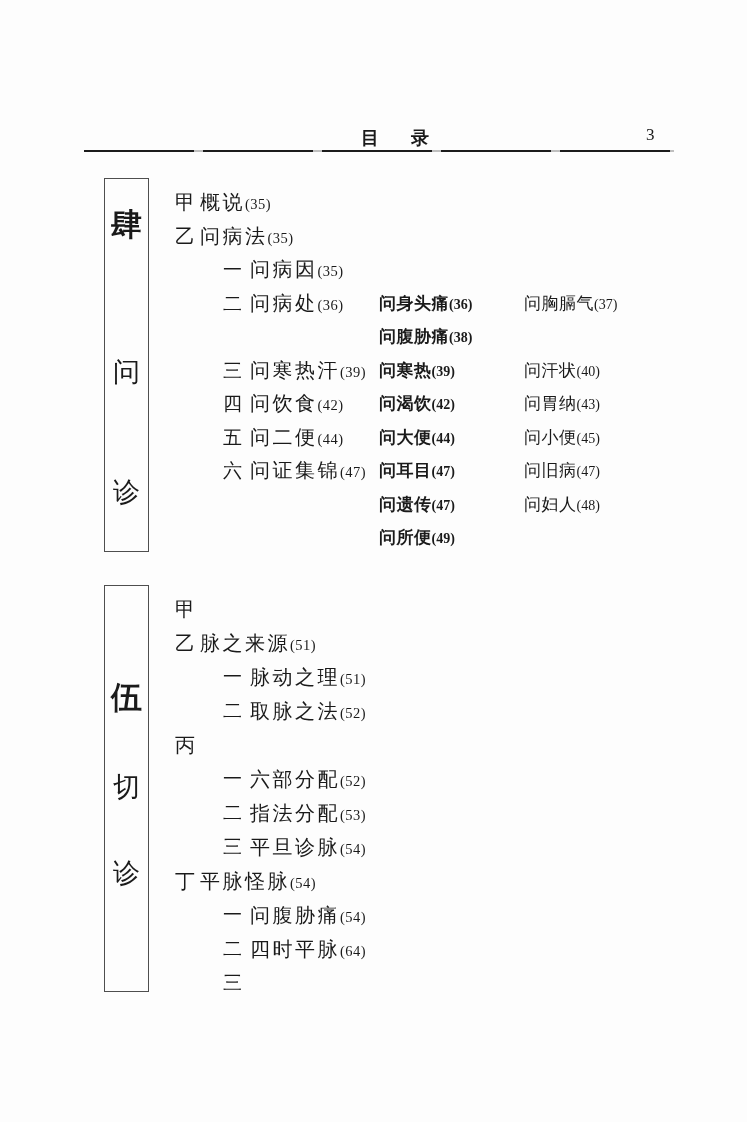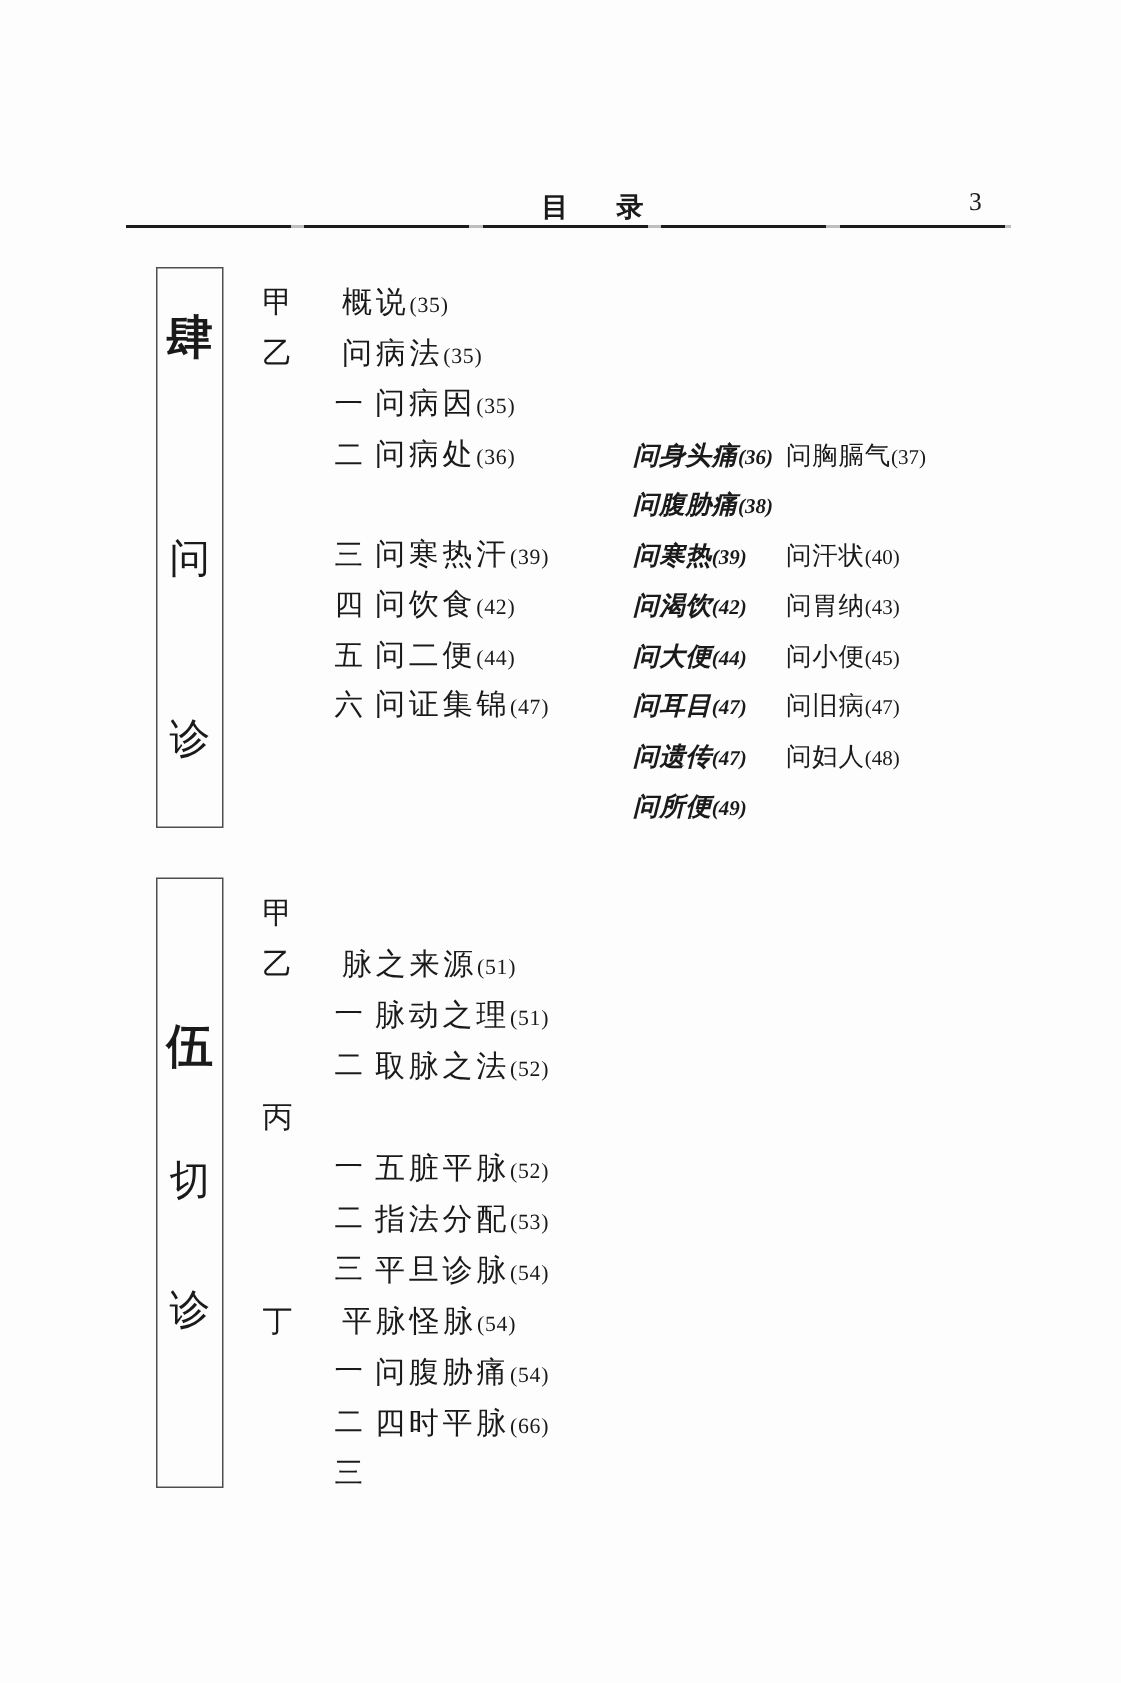--- a/index.html
+++ b/index.html
@@ -27,25 +27,25 @@
   .tab-4 .p1 { top:30px; }  .tab-4 .p2 { top:180px; } .tab-4 .p3 { top:300px; }
   .tab-5 .p1 { top:96px; }  .tab-5 .p2 { top:188px; } .tab-5 .p3 { top:274px; }
   
   .sec { position:absolute; left:0; width:747px; }
   .sec-4 { top:186px; }
   .sec-5 { top:592px; }
   .sec-4 .row { position:relative; height:33.5px; line-height:33.5px; }
   .sec-5 .row { position:relative; height:34px;   line-height:34px; }
   .cell { position:absolute; white-space:nowrap; }
   .lbl1 { left:175px; font-size:20px; }
-  .t1   { left:228px; font-size:20px; letter-spacing:2.5px; }
+  .t1   { left:200px; font-size:20px; letter-spacing:2.5px; }
   .lbl2 { left:223px; font-size:19px; }
   .t2   { left:250px; font-size:20px; letter-spacing:2.5px; }
   .pg   { font-size:14.5px; letter-spacing:.5px; }
-  .c3   { left:422px; font-size:17px; font-weight:700; letter-spacing:.5px;font-style:italic; }
+  .c3   { left:379px; font-size:17px; font-weight:700; letter-spacing:.5px; }
   .c4   { left:524px; font-size:17px; font-weight:400; letter-spacing:.5px; }
   .pg3  { font-size:14px; letter-spacing:0; }
 </style>
 </head>
 <body>
 
 <div class="page">
 
   <span class="hchar hc1">目</span>
   <span class="hchar hc2">录</span>
@@ -133,40 +133,40 @@
     </div>
     <div class="row">
       <span class="cell lbl2">二</span>
       <span class="cell t2"><span>取脉之法</span><span class="pg">(52)</span></span>
     </div>
     <div class="row">
       <span class="cell lbl1">丙</span>
     </div>
     <div class="row">
       <span class="cell lbl2">一</span>
-      <span class="cell t2"><span>五脏平脉</span><span class="pg">(52)</span></span>
+      <span class="cell t2"><span>六部分配</span><span class="pg">(52)</span></span>
     </div>
     <div class="row">
       <span class="cell lbl2">二</span>
       <span class="cell t2"><span>指法分配</span><span class="pg">(53)</span></span>
     </div>
     <div class="row">
       <span class="cell lbl2">三</span>
       <span class="cell t2"><span>平旦诊脉</span><span class="pg">(54)</span></span>
     </div>
     <div class="row">
       <span class="cell lbl1">丁</span>
       <span class="cell t1"><span>平脉怪脉</span><span class="pg">(54)</span></span>
     </div>
     <div class="row">
       <span class="cell lbl2">一</span>
       <span class="cell t2"><span>问腹胁痛</span><span class="pg">(54)</span></span>
     </div>
     <div class="row">
       <span class="cell lbl2">二</span>
-      <span class="cell t2"><span>四时平脉</span><span class="pg">(66)</span></span>
+      <span class="cell t2"><span>四时平脉</span><span class="pg">(64)</span></span>
     </div>
     <div class="row">
       <span class="cell lbl2">三</span>
     </div>
   </div>
 
 </div>
 
 </body></html>

